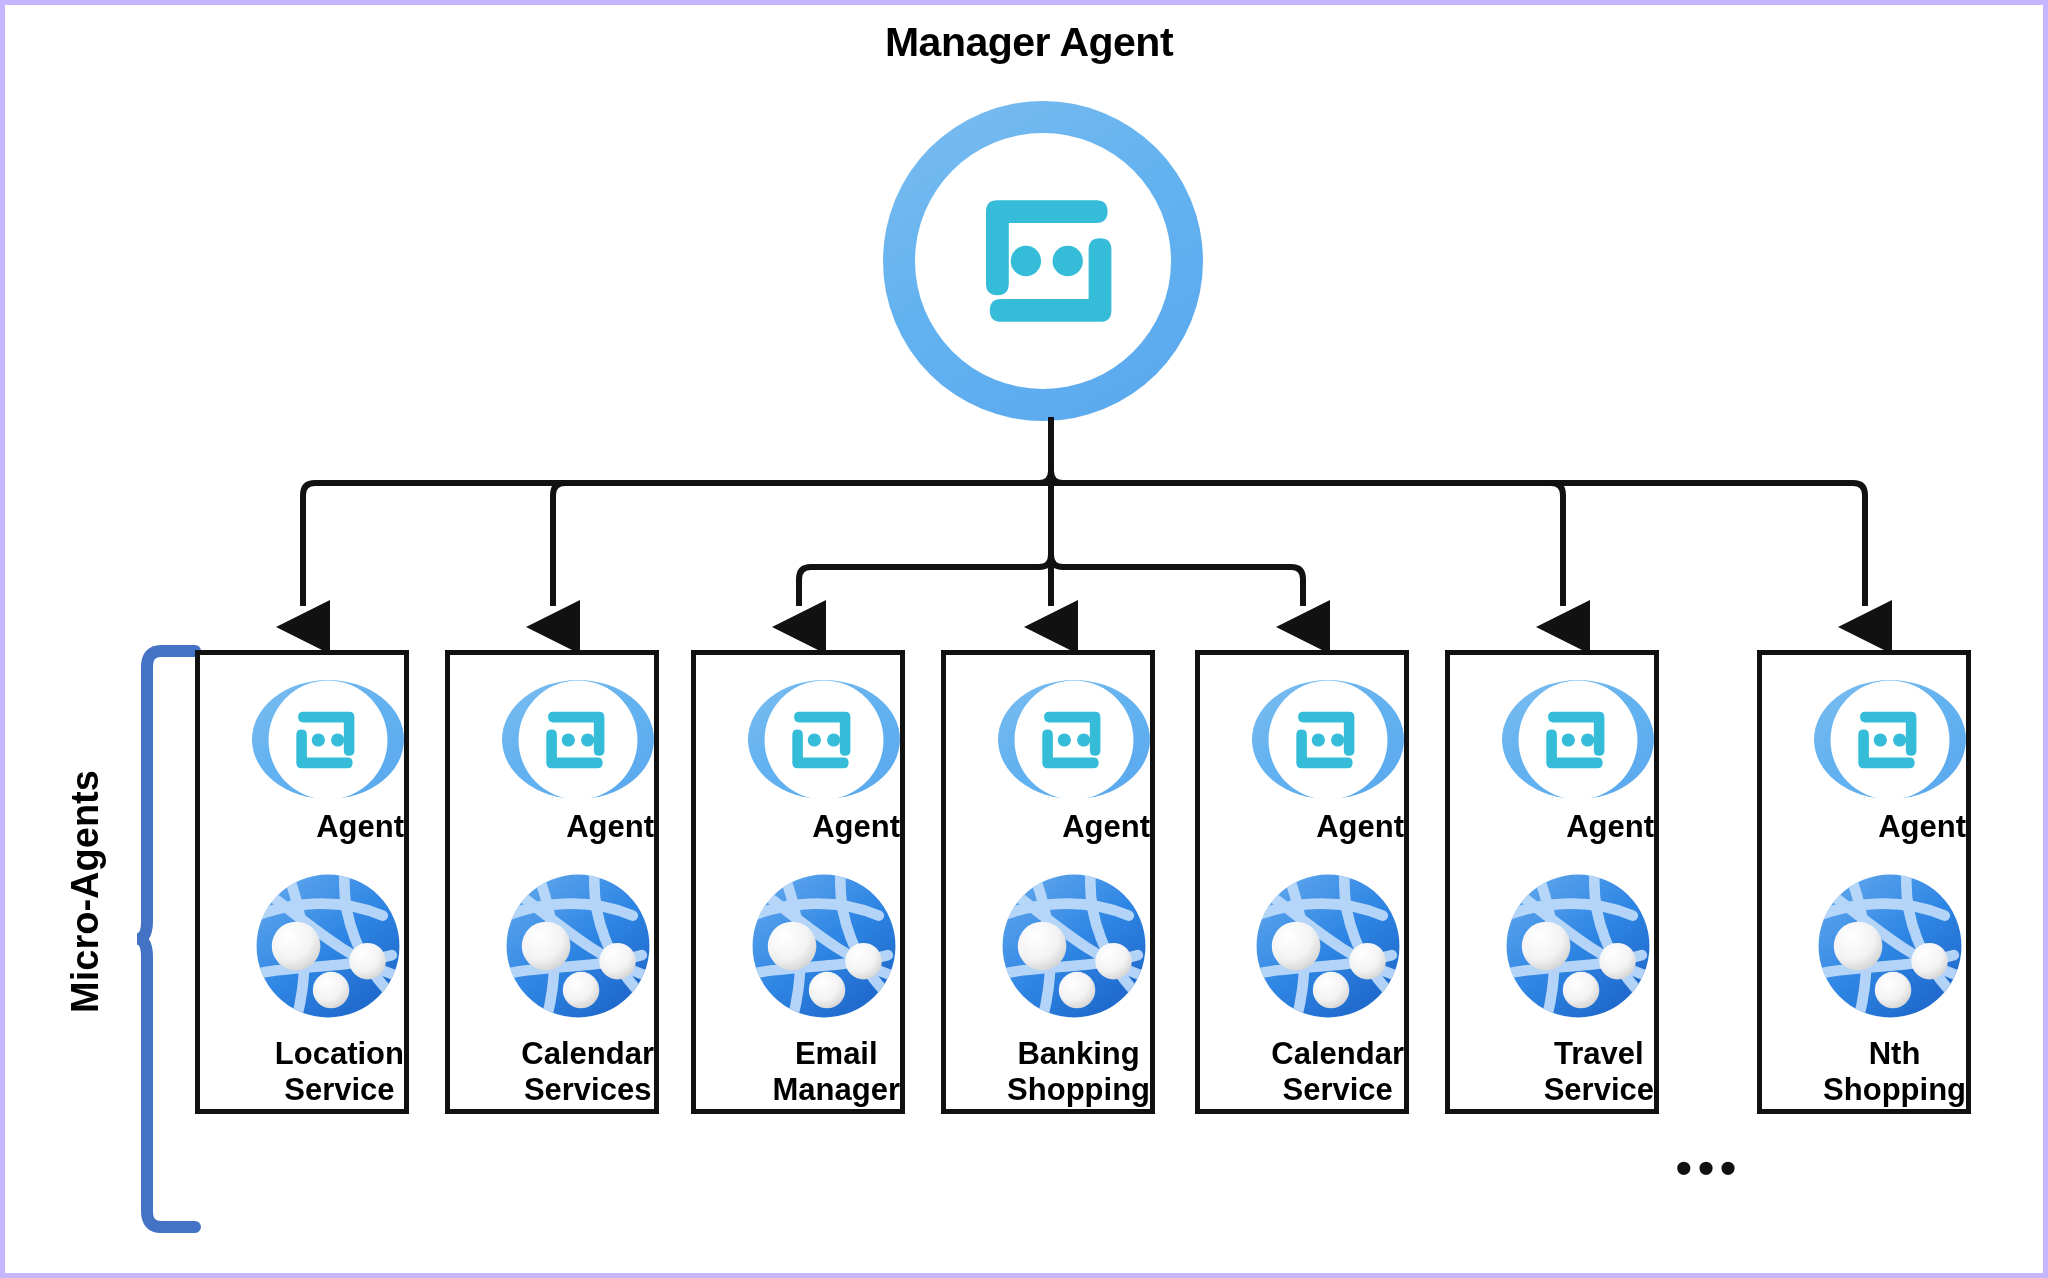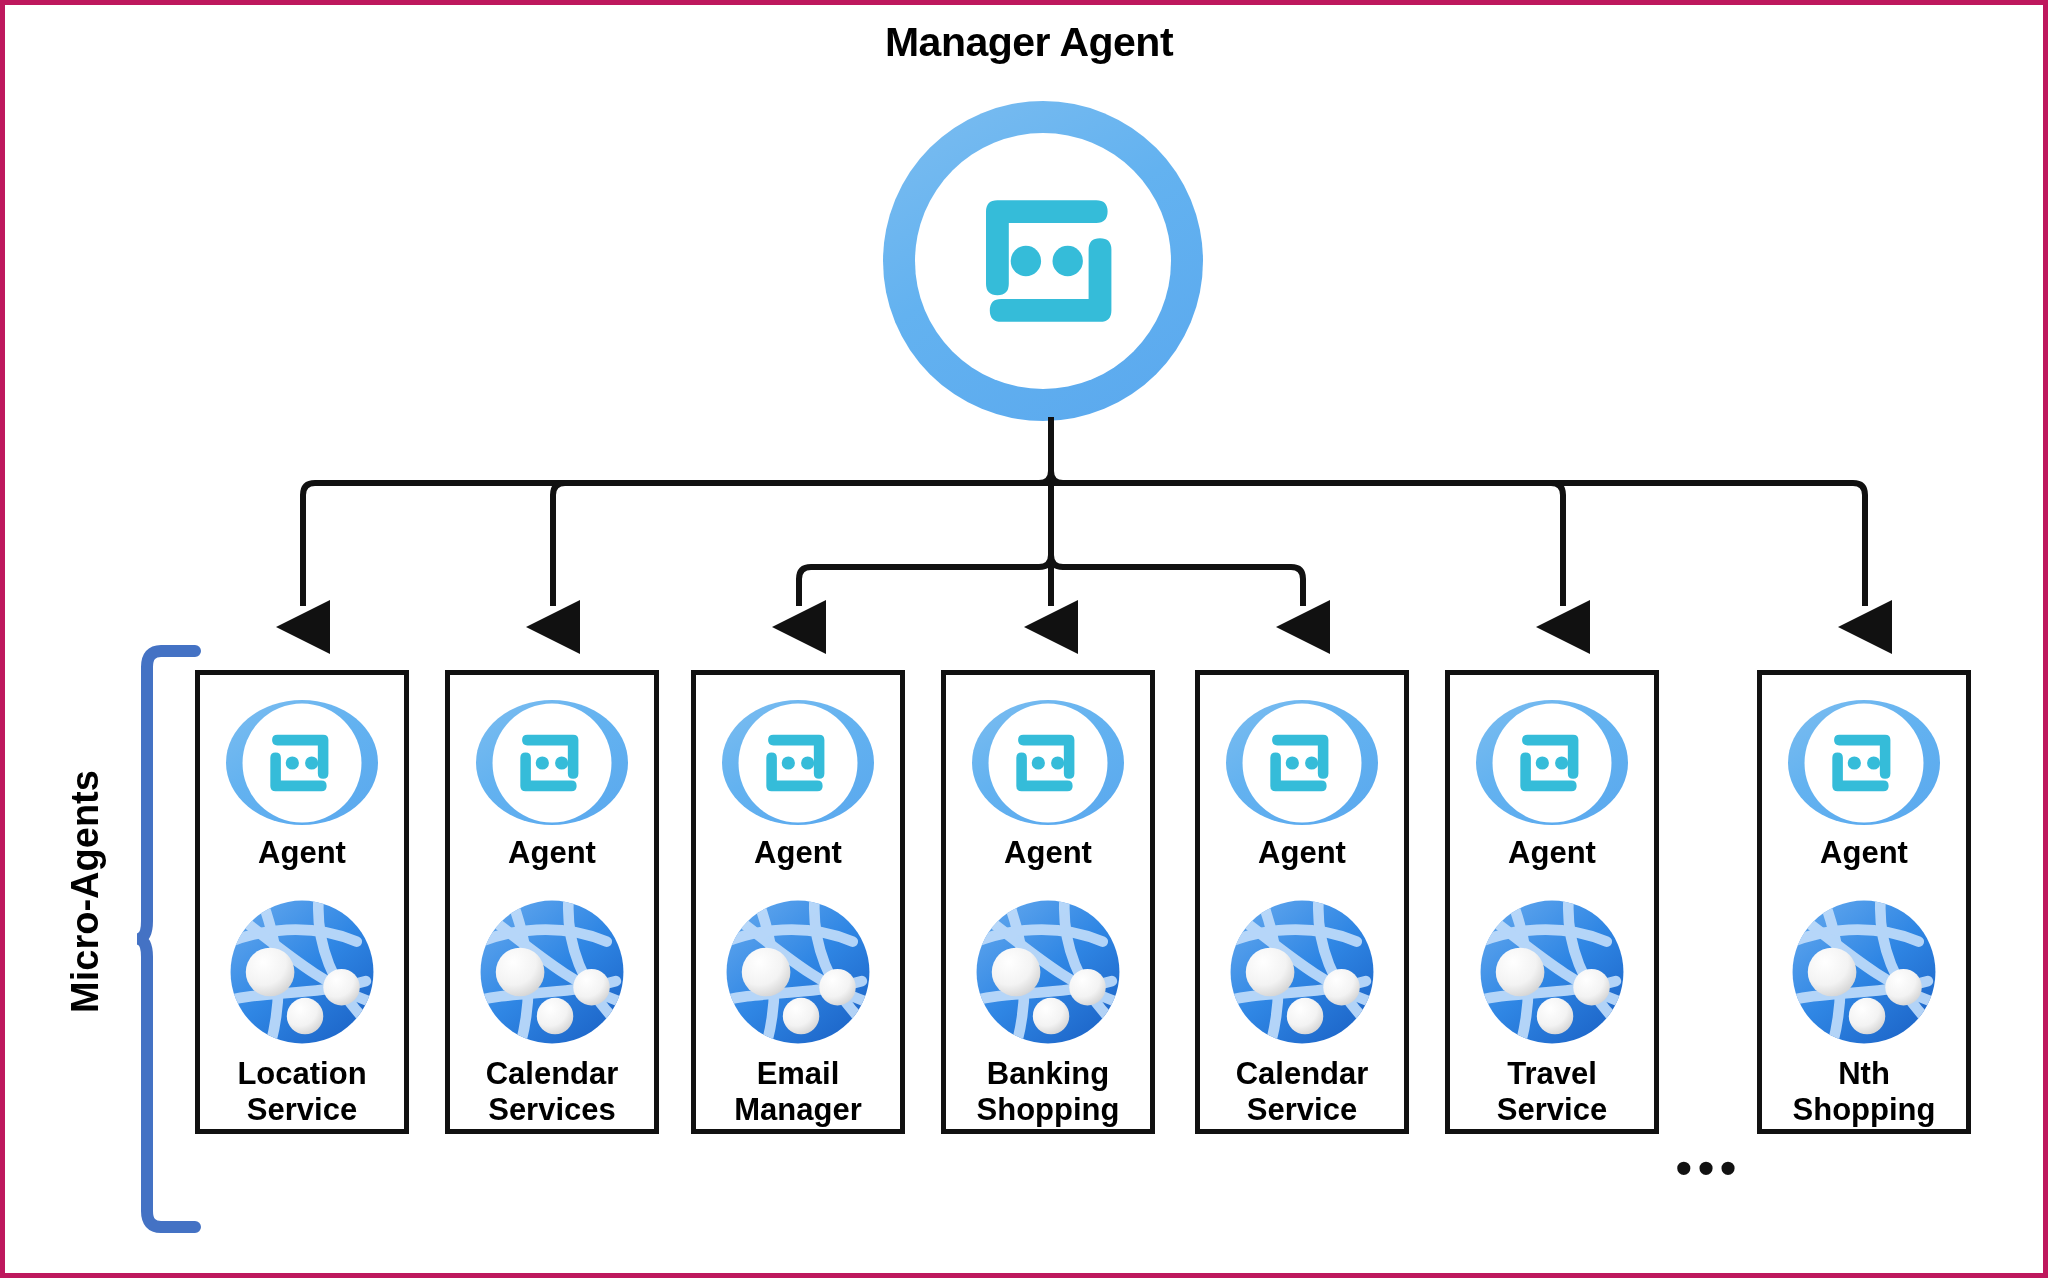--- a/index.html
+++ b/index.html
@@ -9,21 +9,21 @@
     background: #ffffff;
   }
   body {
     font-family: "Liberation Sans", sans-serif;
   }
   #canvas {
     position: relative;
     width: 2048px;
     height: 1278px;
     background: #ffffff;
-    border: 5px solid #be185d;
+    border: 5px solid #c4b5fd;
     box-sizing: border-box;
     overflow: hidden;
   }
 
   
   #manager-title {
     position: absolute;
     left: 0;
     top: 14px;
     width: 2048px;
@@ -76,29 +76,29 @@
     left: 0;
     top: 0;
     width: 2048px;
     height: 1278px;
     pointer-events: none;
   }
 
   
   .service-box {
     position: absolute;
-    top: 665px;
+    top: 645px;
     width: 214px;
     height: 464px;
     border: 5px solid #111111;
     background: #ffffff;
     box-sizing: border-box;
     display: flex;
     flex-direction: column;
-    align-items: center;
+    align-items: flex-end;
   }
   .service-box .mini-agent {
     width: 152px;
     height: 152px;
     margin-top: 25px;
   }
   .service-box .mini-agent .inner {
     width: 119px;
     height: 119px;
   }
@@ -108,21 +108,21 @@
     font-weight: bold;
     color: #000;
     line-height: 1.05;
   }
   .service-box .globe-wrap {
     margin-top: 26px;
     width: 152px;
     height: 152px;
   }
   .service-label {
-    margin-top: 8px;
+    margin-top: 14px;
     font-size: 31px;
     font-weight: bold;
     color: #000;
     text-align: center;
     line-height: 1.18;
     white-space: pre-line;
   }
 
   
   #ellipsis {

